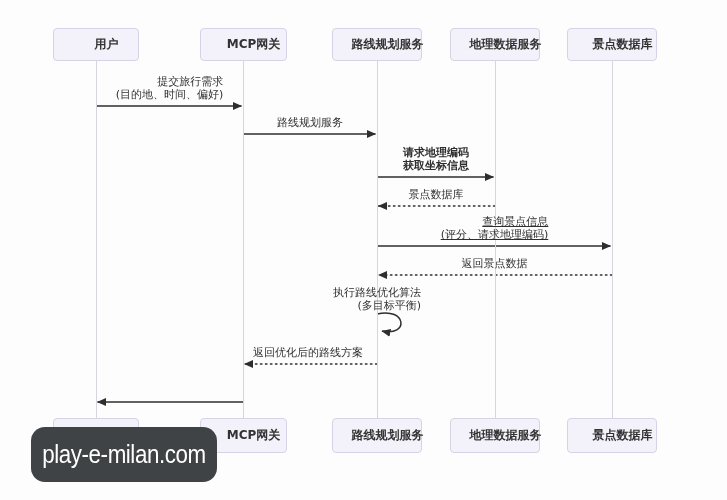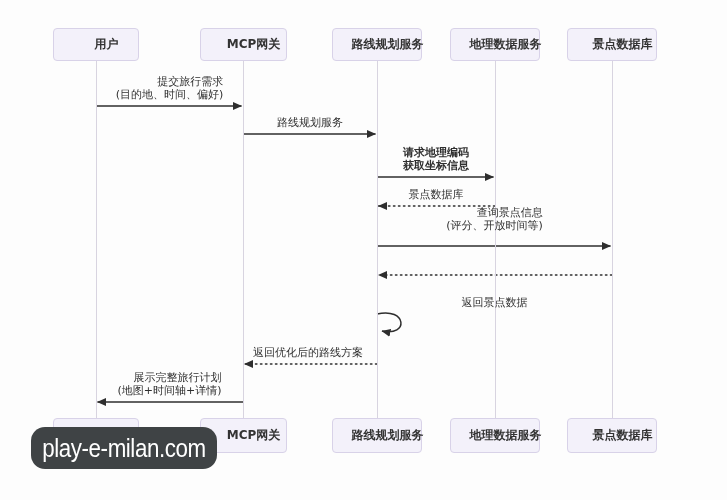--- a/index.html
+++ b/index.html
@@ -17,21 +17,21 @@
     font-size:12px; font-weight:600; color:#333333; white-space:nowrap;
   }
   .lifeline { position:absolute; width:1px; background:#d8d4e0; }
   .msg-label {
     position:absolute; transform:translateX(-50%);
     text-align:right; white-space:nowrap;
     font-size:11px; line-height:13px; color:#2f2f2f;
   }
   #arrows { position:absolute; left:0; top:0; }
   .watermark {
-    position:absolute; left:31px; top:427px; width:186px; height:42px;
+    position:absolute; left:31px; top:427px; width:186px; height:55px;
     background:rgba(62,66,68,0.93); border-radius:14px; z-index:10;
     display:flex; align-items:center; justify-content:center;
   }
   .watermark span {
     color:#ffffff; font-size:26px; letter-spacing:-0.5px; white-space:nowrap;
     transform:scaleX(0.86); font-family:"Liberation Sans", sans-serif;
   }
 </style>
 </head>
 <body>
@@ -98,27 +98,27 @@
     <div class="msg-label" style="left: 310px; top: 116px; color: rgb(47, 47, 47);">
       <div>路线规划服务</div>
     </div>
     <div class="msg-label" style="left: 436px; top: 146px; color: rgb(47, 47, 47); font-weight: bold;">
       <div>请求地理编码</div>
       <div>获取坐标信息</div>
     </div>
     <div class="msg-label" style="left: 436px; top: 188px; color: rgb(47, 47, 47);">
       <div>景点数据库</div>
     </div>
-    <div class="msg-label" style="left: 494.5px; top: 206px; color: rgb(47, 47, 47);">
+    <div class="msg-label" style="left: 494.5px; top: 215px; color: rgb(47, 47, 47); text-decoration: underline;">
       <div>查询景点信息</div>
-      <div>(评分、开放时间等)</div>
+      <div>(评分、请求地理编码)</div>
     </div>
-    <div class="msg-label" style="left: 494.5px; top: 257px; color: rgb(47, 47, 47); margin-top: 39px;">
+    <div class="msg-label" style="left: 494.5px; top: 257px; color: rgb(47, 47, 47);">
       <div>返回景点数据</div>
+    </div>
+    <div class="msg-label" style="left: 377px; top: 286px; color: rgb(47, 47, 47);">
+      <div>执行路线优化算法</div>
+      <div>(多目标平衡)</div>
     </div>
     <div class="msg-label" style="left: 308px; top: 346px; color: rgb(47, 47, 47);">
       <div>返回优化后的路线方案</div>
     </div>
-    <div class="msg-label" style="left: 169.5px; top: 371px; color: rgb(47, 47, 47);">
-      <div>展示完整旅行计划</div>
-      <div>(地图+时间轴+详情)</div>
-    </div>
   </div>
 
 </body></html>

